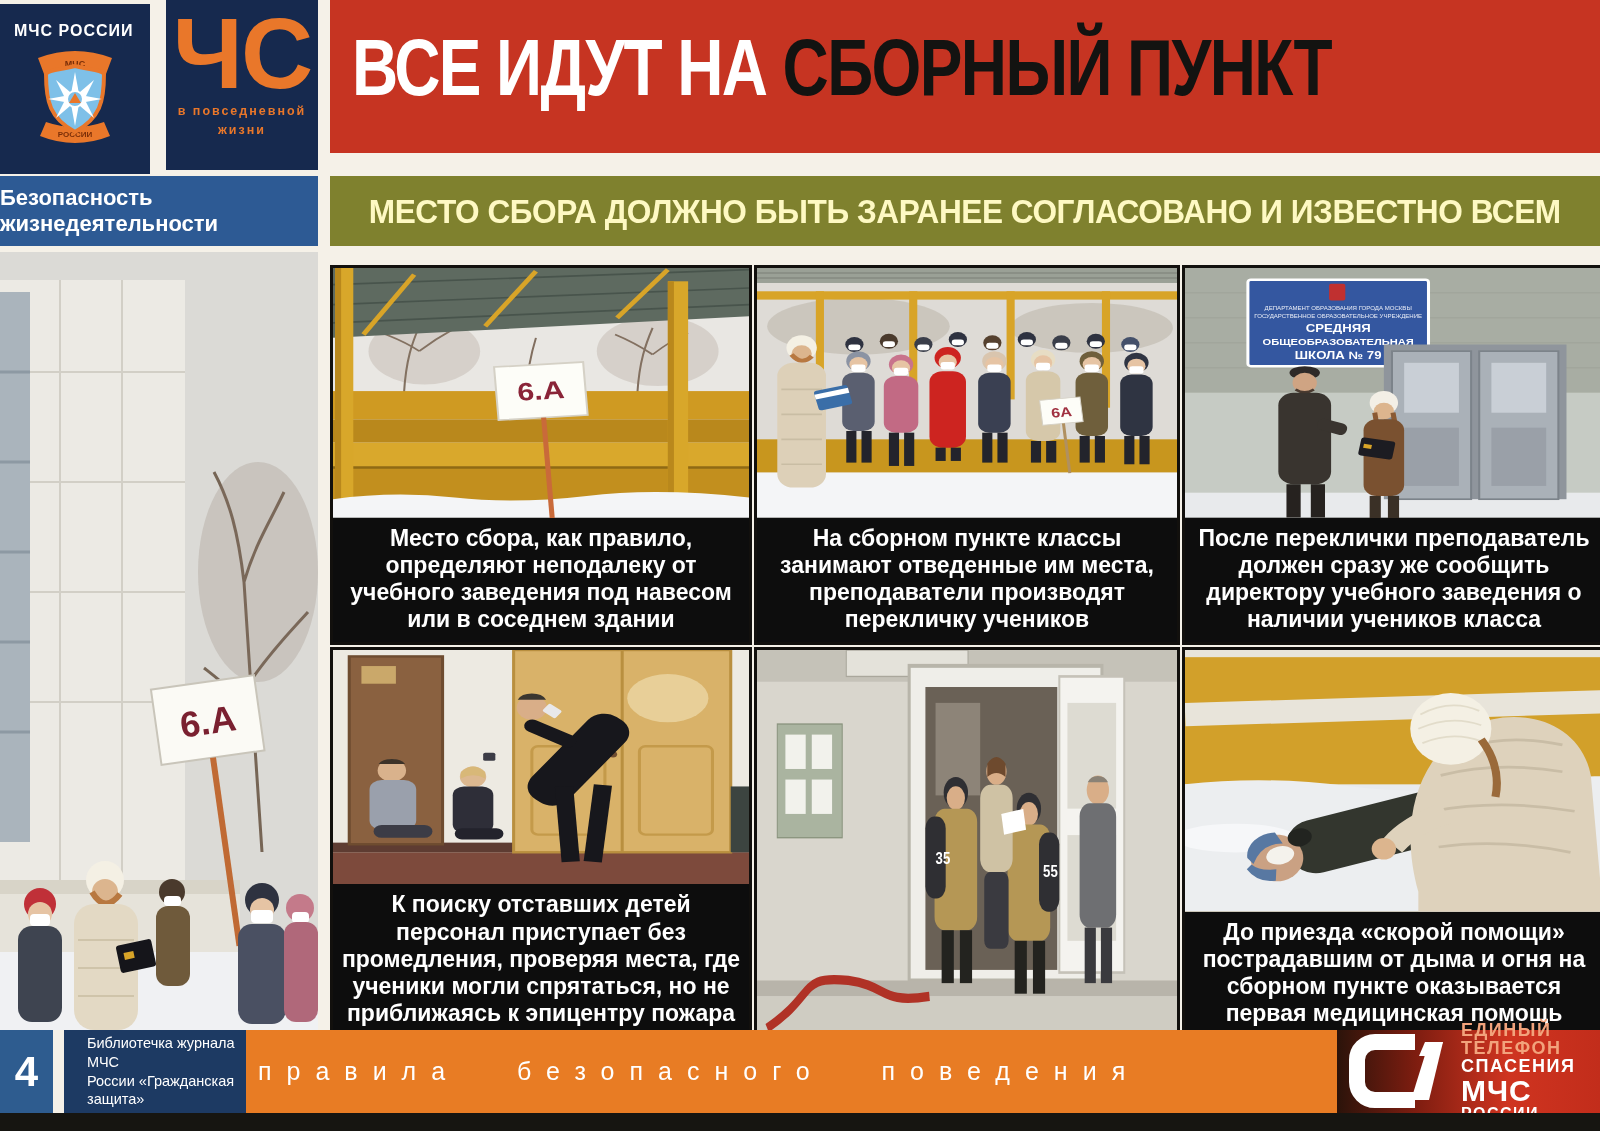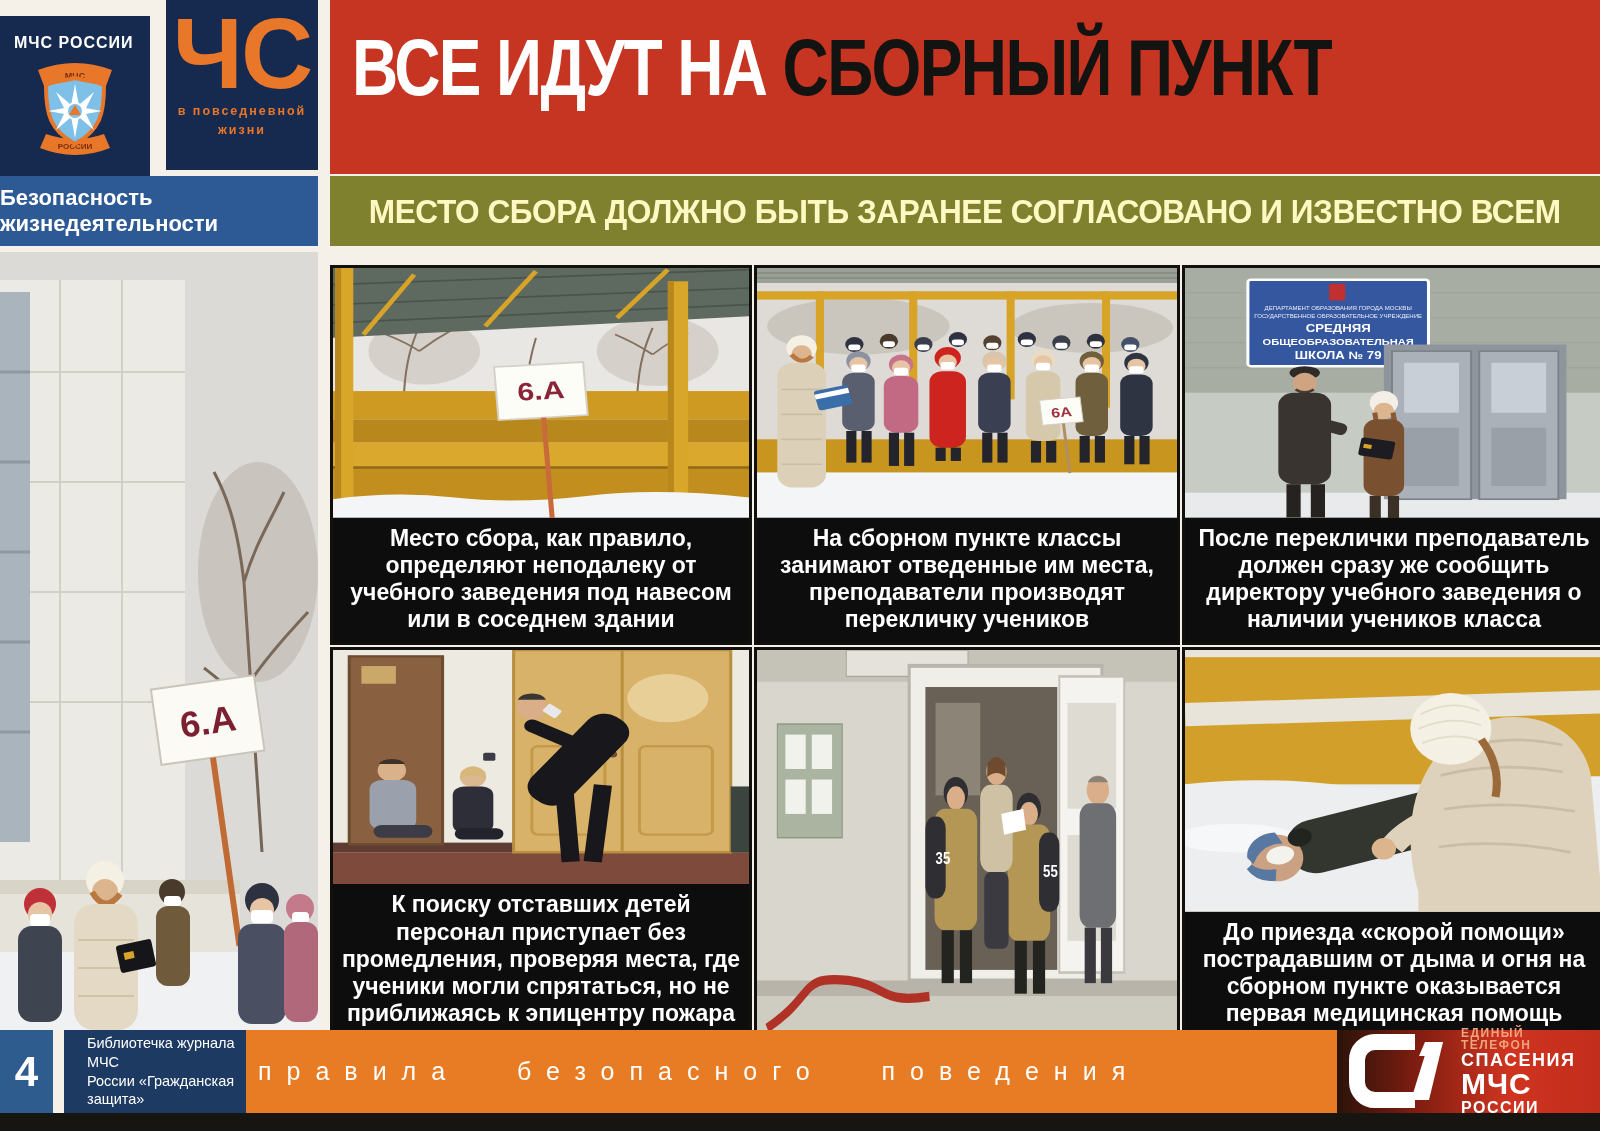--- a/index.html
+++ b/index.html
@@ -2,26 +2,26 @@
 <html lang="ru"><head>
 <meta charset="utf-8">
 <style>
   html,body{margin:0;padding:0;background:#d8d4c8;}
   .poster{
     position:relative;width:1600px;height:1131px;background:#f5f1e8;
     font-family:"Liberation Sans","DejaVu Sans",sans-serif;overflow:hidden;
   }
   .abs{position:absolute;}
   
-  .mchs-box{left:0;top:16px;width:150px;height:170px;background:#16294e;color:#fff;}
+  .mchs-box{left:0;top:4px;width:150px;height:170px;background:#16294e;color:#fff;}
   .mchs-box .agency{font-size:16px;font-weight:700;letter-spacing:1px;margin:18px 0 0 14px;}
   .chs-box{left:166px;top:0;width:152px;height:170px;background:#16294e;text-align:center;color:#e9772a;}
   .chs-big{font-size:100px;font-weight:900;line-height:0.98;margin-top:4px;letter-spacing:-2px;}
   .chs-sub{font-size:12.5px;font-weight:700;letter-spacing:2px;line-height:1.5;}
-  .title-box{left:330px;top:0;width:1270px;height:174px;background:#c63422;color:#fff;}
+  .title-box{left:330px;top:0;width:1270px;height:153px;background:#c63422;color:#fff;}
   .headline{margin:0;position:absolute;left:22px;top:28px;white-space:nowrap;
     font-size:80px;font-weight:900;letter-spacing:-2px;transform:scaleX(0.80);transform-origin:left top;line-height:1.0;}
   .headline .emph{color:#131311;}
   .side-label{left:0;top:176px;width:318px;height:70px;background:#2d5a94;color:#fff;display:flex;align-items:center;justify-content:center;}
   .side-label span{font-size:22px;font-weight:700;}
   .subtitle-box{left:330px;top:176px;width:1270px;height:70px;background:#7f812e;color:#fef9c3;display:flex;align-items:center;justify-content:center;}
   .subtitle-box span{font-size:34px;font-weight:800;white-space:nowrap;transform:scaleX(0.93);letter-spacing:-0.5px;}
   
   .cell{display:flex;flex-direction:column;border:3px solid #12100d;background:#0d0d0d;}
   .cell svg{flex:1 1 auto;display:block;}
@@ -30,21 +30,21 @@
   .sidebar-photo{left:0;top:252px;width:318px;height:778px;}
   .sidebar-photo svg{display:block;}
   
   .page-box{left:0;top:1030px;width:53px;height:83px;background:#2e5c8f;color:#fff;display:flex;align-items:center;justify-content:center;font-size:42px;font-weight:700;}
   .series-box{left:58px;top:1030px;width:184px;height:83px;background:#1d3a63;color:#fff;display:flex;flex-direction:column;justify-content:center;padding-left:23px;box-sizing:border-box;margin-left:6px;}
   .series-box div{font-size:14.5px;line-height:1.3;}
   .orange-strip{left:246px;top:1030px;width:1354px;height:83px;background:#e87c24;display:flex;align-items:center;}
   .orange-strip .strip-text{color:#fff;font-size:25px;font-weight:400;letter-spacing:0.60em;word-spacing:1.4em;white-space:nowrap;padding-left:12px;}
   .logo-box{left:1337px;top:1030px;width:263px;height:83px;background:linear-gradient(90deg,#2b130a 0%,#7e1d10 30%,#cf3420 65%,#c22d1b 100%);display:flex;align-items:center;}
   .phone-col{display:flex;flex-direction:column;line-height:1.02;margin-left:6px;}
-  .phone-light{color:#f2a37c;font-size:12px;font-weight:700;letter-spacing:1.5px;}
+  .phone-light{color:#f2a37c;font-size:18px;font-weight:700;letter-spacing:1.5px;}
   .phone-small{color:#fff;font-size:18px;font-weight:800;letter-spacing:1.5px;}
   .phone-big{color:#fff;font-size:30px;font-weight:900;letter-spacing:1px;}
   .phone-med{color:#fff;font-size:16px;font-weight:800;letter-spacing:1.5px;}
   .black-strip{left:0;top:1113px;width:1600px;height:18px;background:#161511;}
 </style>
 </head>
 <body>
 
 <div class="poster">
 

